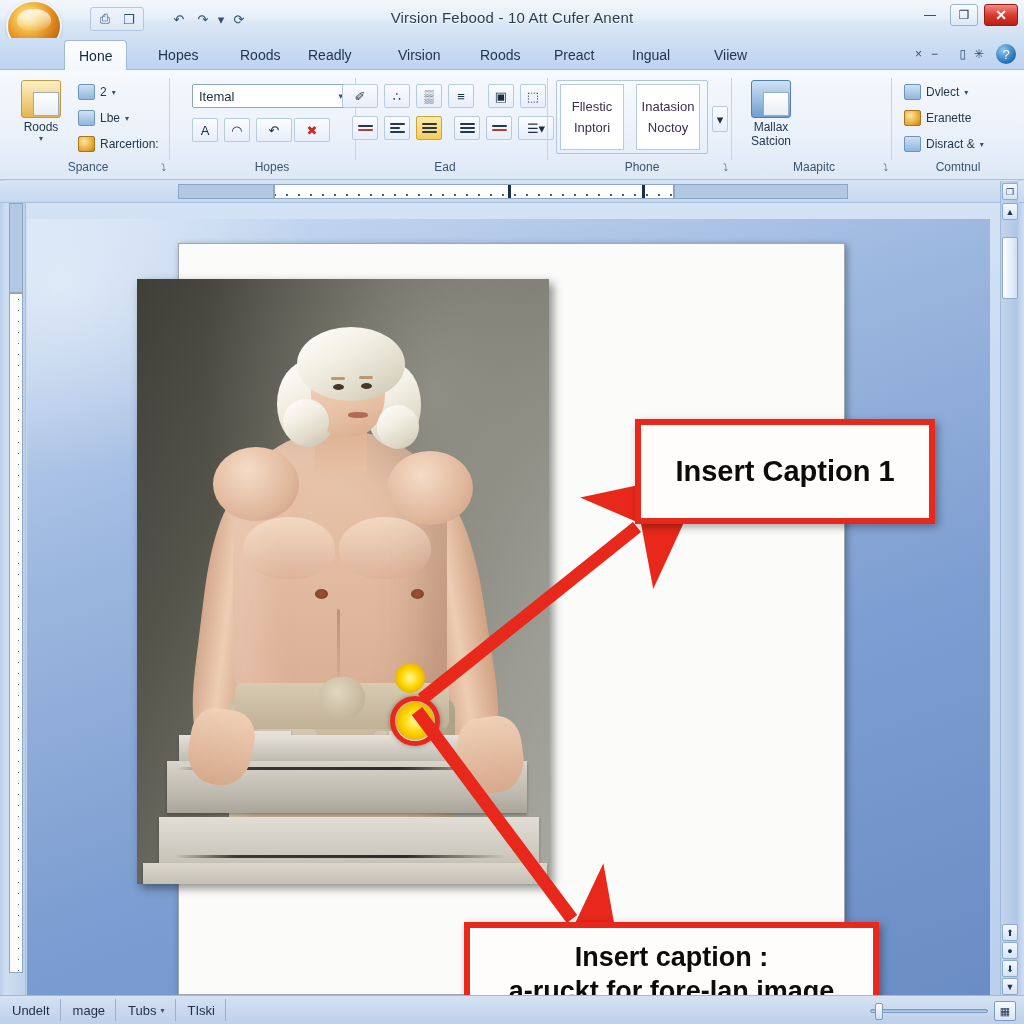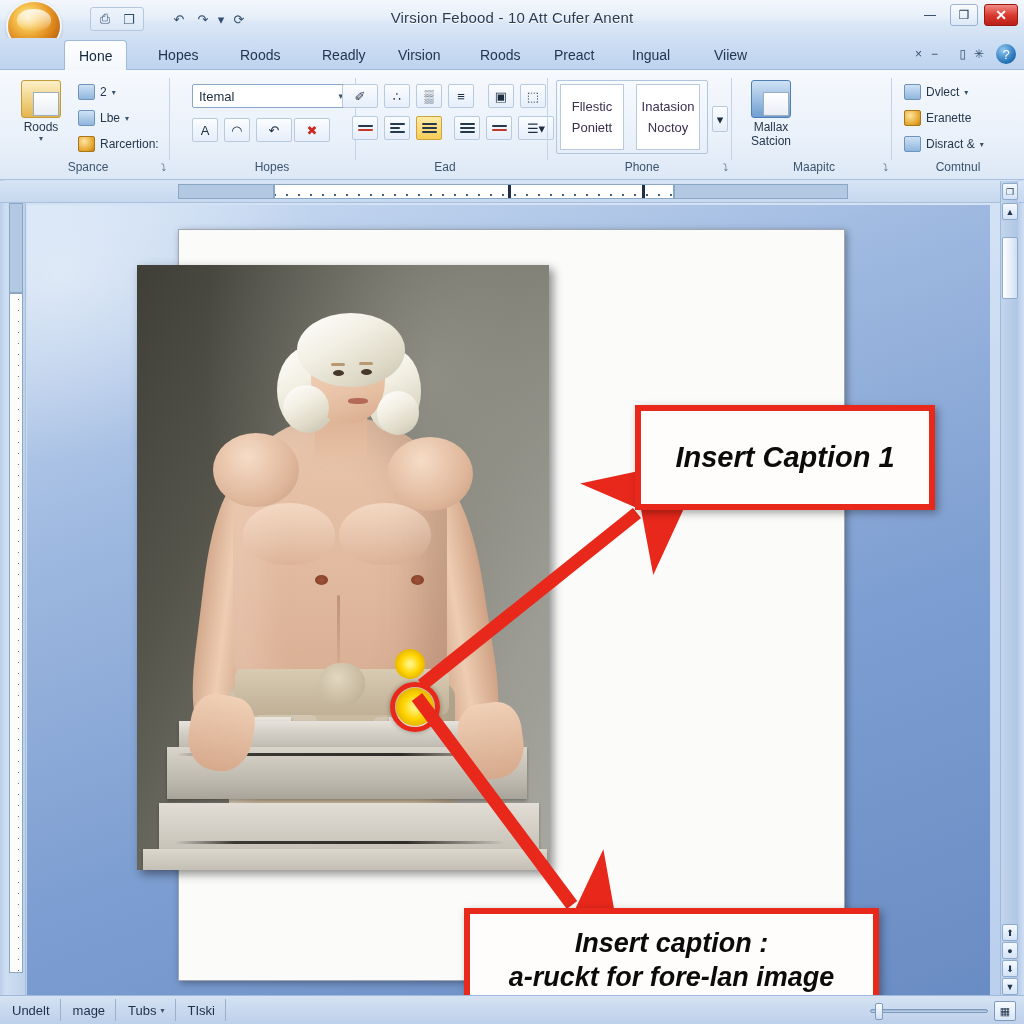--- a/index.html
+++ b/index.html
@@ -187,24 +187,23 @@
   }
   #ruler-v .vstrip { position:absolute; left:3px; width:14px; border:1px solid #8ba7c6; }
   #ruler-v .vstrip.margin { background:#b3c8e3; }
   #ruler-v .vstrip.page { background:#fcfcfa; }
   #ruler-v .vticks { position:absolute; left:6px; width:5px; top:0; bottom:0;
     background-image: radial-gradient(circle, #55708c 0.8px, transparent 1px);
     background-size: 5px 11px; background-repeat: repeat-y; }
 
   
   #canvas {
-    position:absolute; left:27px; top:205px; width:963px; height:792px;
+    position:absolute; left:27px; top:219px; width:963px; height:792px;
     background: linear-gradient(160deg,#cfe0f5 0%,#9fb9e0 30%,#7d9ed1 62%,#6a8cc4 100%);
     overflow:hidden;
-    font-style:italic;
   }
   #canvas::before{
     content:""; position:absolute; left:-80px; top:-40px; width:420px; height:300px;
     background:radial-gradient(ellipse at 30% 30%, rgba(255,255,255,.45), rgba(255,255,255,0) 62%);
     transform:rotate(-12deg);
   }
   #page {
     position:absolute; left:151px; top:24px; width:667px; height:752px;
     background:#fbfbf9;
     box-shadow: 2px 2px 7px rgba(0,0,0,.35);
@@ -426,21 +425,21 @@
 
     <div class="win-btn" id="btn-min">—</div>
     <div class="win-btn" id="btn-restore">❐</div>
     <div class="win-btn" id="btn-close">✕</div>
   </div>
 
   <div id="tabbar">
     <div class="tab active" style="left:64px">Hone</div>
     <div class="tab" style="left:144px">Hopes</div>
     <div class="tab" style="left:226px">Roods</div>
-    <div class="tab" style="left:308px">Readly</div>
+    <div class="tab" style="left:294px">Readly</div>
     <div class="tab" style="left:384px">Virsion</div>
     <div class="tab" style="left:466px">Roods</div>
     <div class="tab" style="left:540px">Preact</div>
     <div class="tab" style="left:618px">Ingual</div>
     <div class="tab" style="left:700px">Viiew</div>
 
     <div class="ribbon-ctl" id="rc-x">×</div>
     <div class="ribbon-ctl" id="rc-dash">−</div>
     <div class="ribbon-ctl" id="rc-doc">▯</div>
     <div class="ribbon-ctl" id="rc-star">✳</div>
@@ -530,21 +529,21 @@
       </div>
       <div class="fbtn wide" style="left:176px;top:44px">☰▾</div>
       <div class="rgroup-label">Ead</div>
       <div class="rgroup-sep" style="right:0"></div>
     </div>
 
     <div class="rgroup" style="left:552px; width:180px">
       <div class="styleframe" style="left:4px; top:8px; width:152px; height:74px"></div>
       <div class="stylebox" style="left:8px">
         <span>Fllestic</span>
-        <span>Poniett</span>
+        <span>Inptori</span>
       </div>
       <div class="stylebox" style="left:84px">
         <span>Inatasion</span>
         <span>Noctoy</span>
       </div>
       <div class="fbtn" style="left:160px; top:34px; height:26px; width:16px">▾</div>
       <div class="rgroup-label">Phone</div>
       <div class="dlg">⤵</div>
       <div class="rgroup-sep" style="right:0"></div>
     </div>

